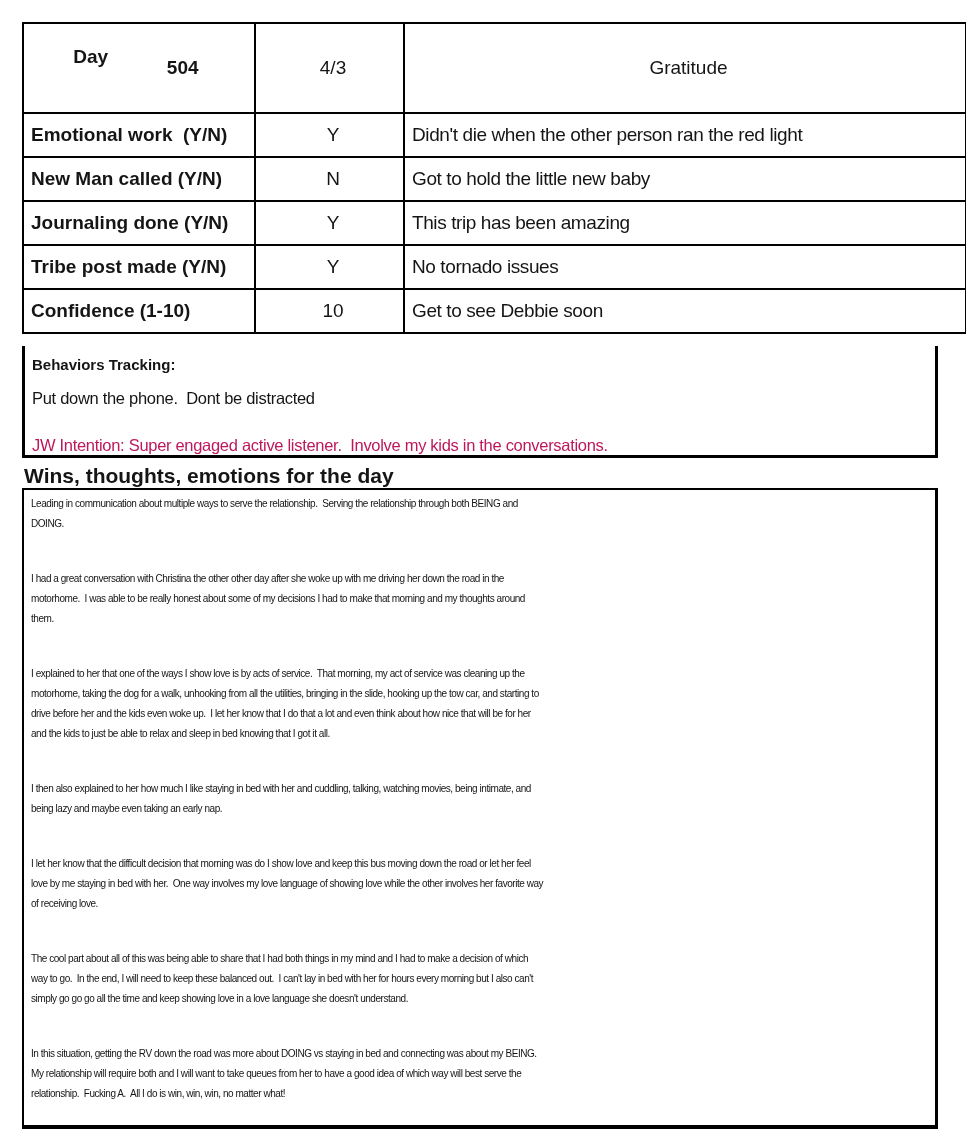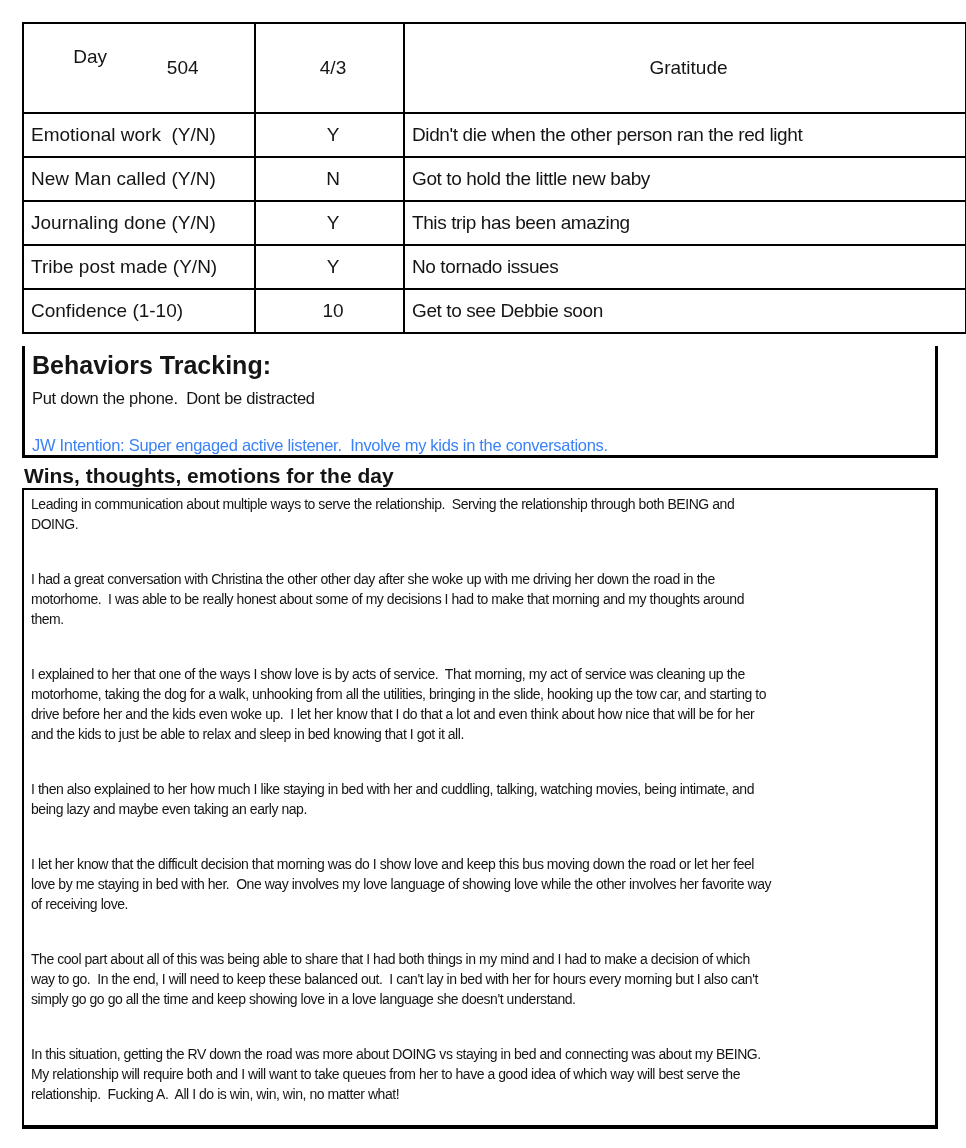--- a/index.html
+++ b/index.html
@@ -27,21 +27,21 @@
     padding: 0 0 0 7px;
     vertical-align: middle;
     overflow: hidden;
     white-space: pre;
   }
   td.col-label { width: 223px; }
   td.col-value { width: 140px; text-align: center; padding: 0; margin-left: 18px; }
   td.col-grat  { width: 553px; border-right-width: 3px; letter-spacing: -0.4px; }
   tr.hdr td { height: 44px; }
   tr.row td { height: 42px; }
-  td.edge-left { border-left-width: 3px; }
+  td.edge-left { border-left-width: 3px; font-weight: bold; }
   td.edge-top  { border-top-width: 3px; }
   td.open { border-top: none; border-right: none; text-align: center; padding: 0; letter-spacing: 0; }
   .day-cell { position: relative; }
   .day-value {
     position: absolute;
     left: 69%; top: 50%;
     transform: translate(-50%, -50%);
     text-align: right;
   }
   
@@ -50,40 +50,40 @@
     left: 22px; top: 346px;
     width: 916px; height: 112px;
     box-sizing: border-box;
     border-left: 3px solid #000;
     border-right: 3px solid #000;
     border-bottom: 3px solid #000;
     overflow: hidden;
   }
   .behaviors-title {
     margin: 6px 0 0 7px;
-    font-size: 25px;
+    font-size: 15px;
     font-weight: 700;
     line-height: 26px;
     color: #151515;
   }
   .behaviors-line1 {
     margin: 10px 0 0 7px;
     font-size: 16.5px;
     line-height: 20px;
     letter-spacing: -0.3px;
     white-space: pre;
     color: #151515;
   }
   .behaviors-line2 {
     margin: 27px 0 0 7px;
     font-size: 16.5px;
     line-height: 20px;
     letter-spacing: -0.3px;
     white-space: pre;
-    color: #3b82f6;
+    color: #be185d;
   }
   
   .wins-title {
     position: absolute;
     left: 24px; top: 458px;
     width: 900px; height: 36px;
     display: flex; align-items: center;
     font-size: 21px;
     font-weight: 700;
     color: #151515;
@@ -95,21 +95,21 @@
     width: 916px; height: 641px;
     box-sizing: border-box;
     border: 2px solid #000;
     border-right-width: 3px;
     border-bottom-width: 4px;
     padding: 4px 6px 0 7px;
     overflow: hidden;
   }
   .body-box p.entry {
     margin: 0 0 35px 0;
-    font-size: 14px;
+    font-size: 10px;
     line-height: 20px;
     letter-spacing: -0.45px;
     white-space: pre-wrap;
     color: #151515;
   }
 </style>
 </head>
 <body>
 
 <div class="page">

